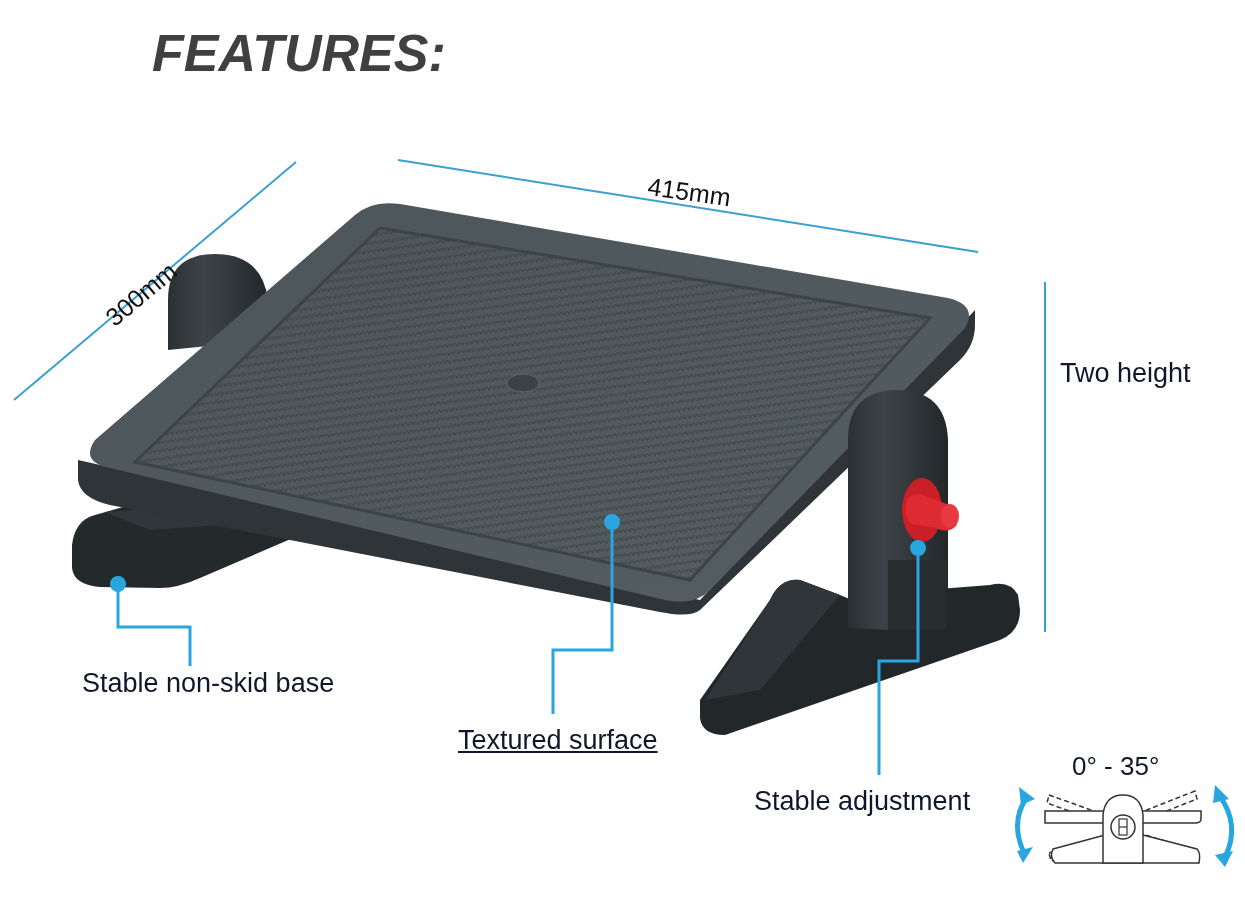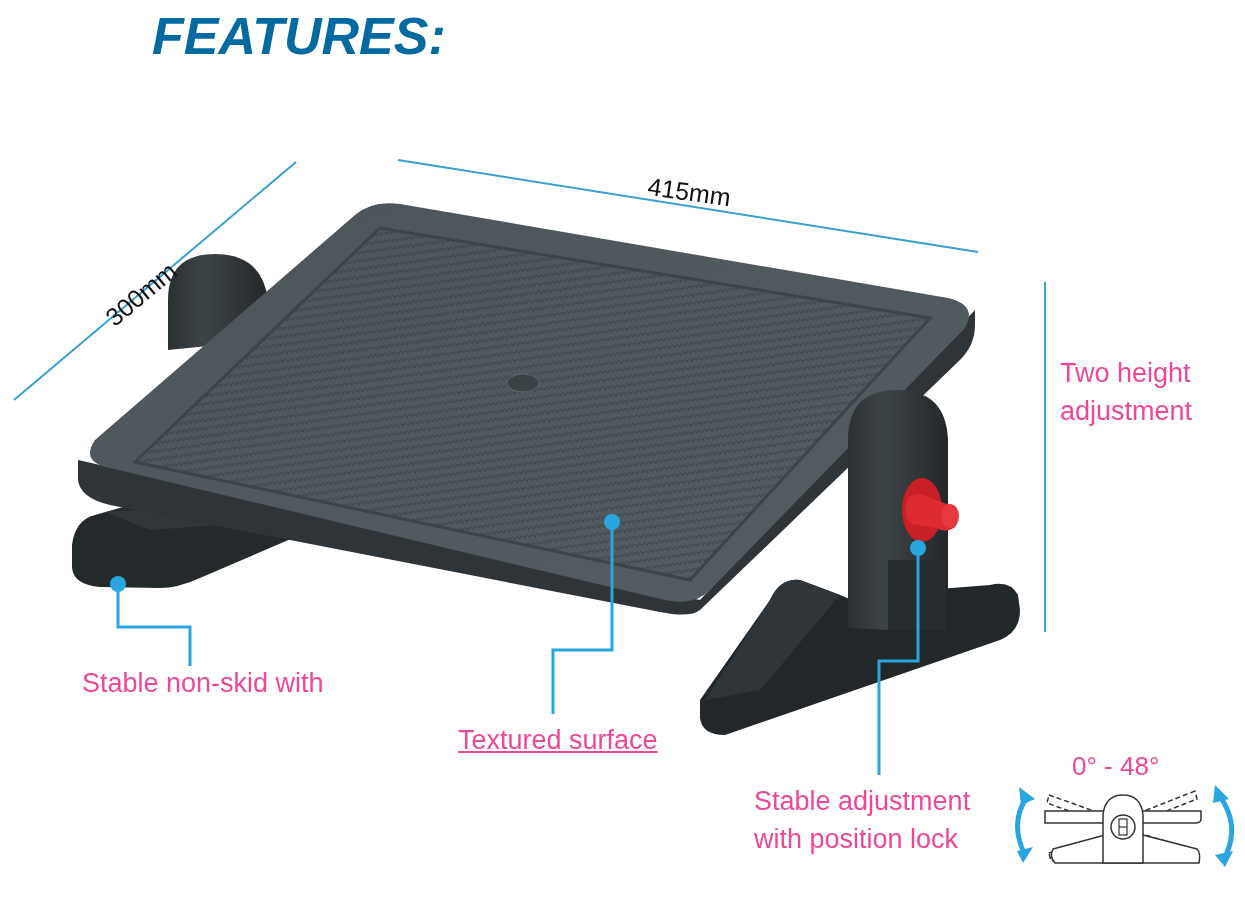--- a/index.html
+++ b/index.html
@@ -1,28 +1,28 @@
 <!DOCTYPE html>
 <html><head>
   <meta charset="utf-8">
   <style>
     html, body { margin: 0; padding: 0; background: #ffffff; }
     body { width: 1245px; height: 921px; position: relative; overflow: hidden;
            font-family: "Liberation Sans", "DejaVu Sans", sans-serif; color: #111; }
     .title { position: absolute; left: 152px; top: 6px; font-size: 52px; font-weight: bold;
              font-style: italic; letter-spacing: 0px; }
     .stage { position: absolute; left: 0; top: 0; }
-    .label { position: absolute; font-size: 27px; line-height: 38px; color: #ec4899; white-space: nowrap; }
+    .label { position: absolute; font-size: 27px; line-height: 38px; color: #0f172a; white-space: nowrap; }
     .dim { position: absolute; font-size: 25px; color: #111; white-space: nowrap; transform-origin: 0 0; }
     .lines div { white-space: nowrap; }
   </style>
 </head>
 <body>
 
-<div class="title" style="color:#0369a1;">FEATURES:</div>
+<div class="title" style="color:#404040;margin-top:17px;">FEATURES:</div>
 
 <svg class="stage" width="1245" height="921" viewBox="0 0 1245 921">
   <defs>
     <pattern id="tex" width="10" height="8" patternUnits="userSpaceOnUse" patternTransform="rotate(-8)">
       <path d="M0 6 Q2.5 1 5 6 Q7.5 1 10 6" fill="none" stroke="#3a4145" stroke-width="1.2"></path>
     </pattern>
     <linearGradient id="topg" x1="0" y1="0" x2="1" y2="1">
       <stop offset="0" stop-color="#4c5559"></stop>
       <stop offset="1" stop-color="#545d61"></stop>
     </linearGradient>
@@ -67,33 +67,31 @@
   <polyline points="612,522 612,650 553,650 553,714" fill="none" stroke="#29a6e0" stroke-width="3"></polyline>
   <circle cx="612" cy="522" r="8" fill="#29a6e0"></circle>
 
   <polyline points="918,548 918,661 879,661 879,775" fill="none" stroke="#29a6e0" stroke-width="3"></polyline>
   <circle cx="918" cy="548" r="8" fill="#29a6e0"></circle>
 </svg>
 
 <div class="dim" style="left:100px; top:310px; transform: rotate(-40deg);">300mm</div>
 <div class="dim" style="left:650px; top:172px; transform: rotate(8deg);">415mm</div>
 
-<div class="label" style="left:82px; top:664px;">Stable non-skid with</div>
+<div class="label" style="left:82px; top:664px;">Stable non-skid base</div>
 <div class="label" style="left:458px; top:721px;text-decoration:underline;">Textured surface</div>
 <div class="label lines" style="left:754px; top:782px;">
   <div>Stable adjustment</div>
-  <div>with position lock</div>
 </div>
 
 <div class="label lines" style="left:1060px; top:354px;">
   <div>Two height</div>
-  <div>adjustment</div>
 </div>
 
-<div class="label" style="left:1072px; top:747px; font-size:26px;">0° - 48°</div>
+<div class="label" style="left:1072px; top:747px; font-size:26px;">0° - 35°</div>
 <svg style="position:absolute; left:1005px; top:775px;" width="240" height="120" viewBox="0 0 240 120">
 
   <g>
     <path d="M22 22 Q4 48 20 80" fill="none" stroke="#29a6e0" stroke-width="5"></path>
     <polygon points="14,12 30,24 16,30" fill="#29a6e0"></polygon>
     <polygon points="12,76 28,72 18,88" fill="#29a6e0"></polygon>
   </g>
 
   <g>
     <path d="M214 20 Q236 50 220 82" fill="none" stroke="#29a6e0" stroke-width="5"></path>

